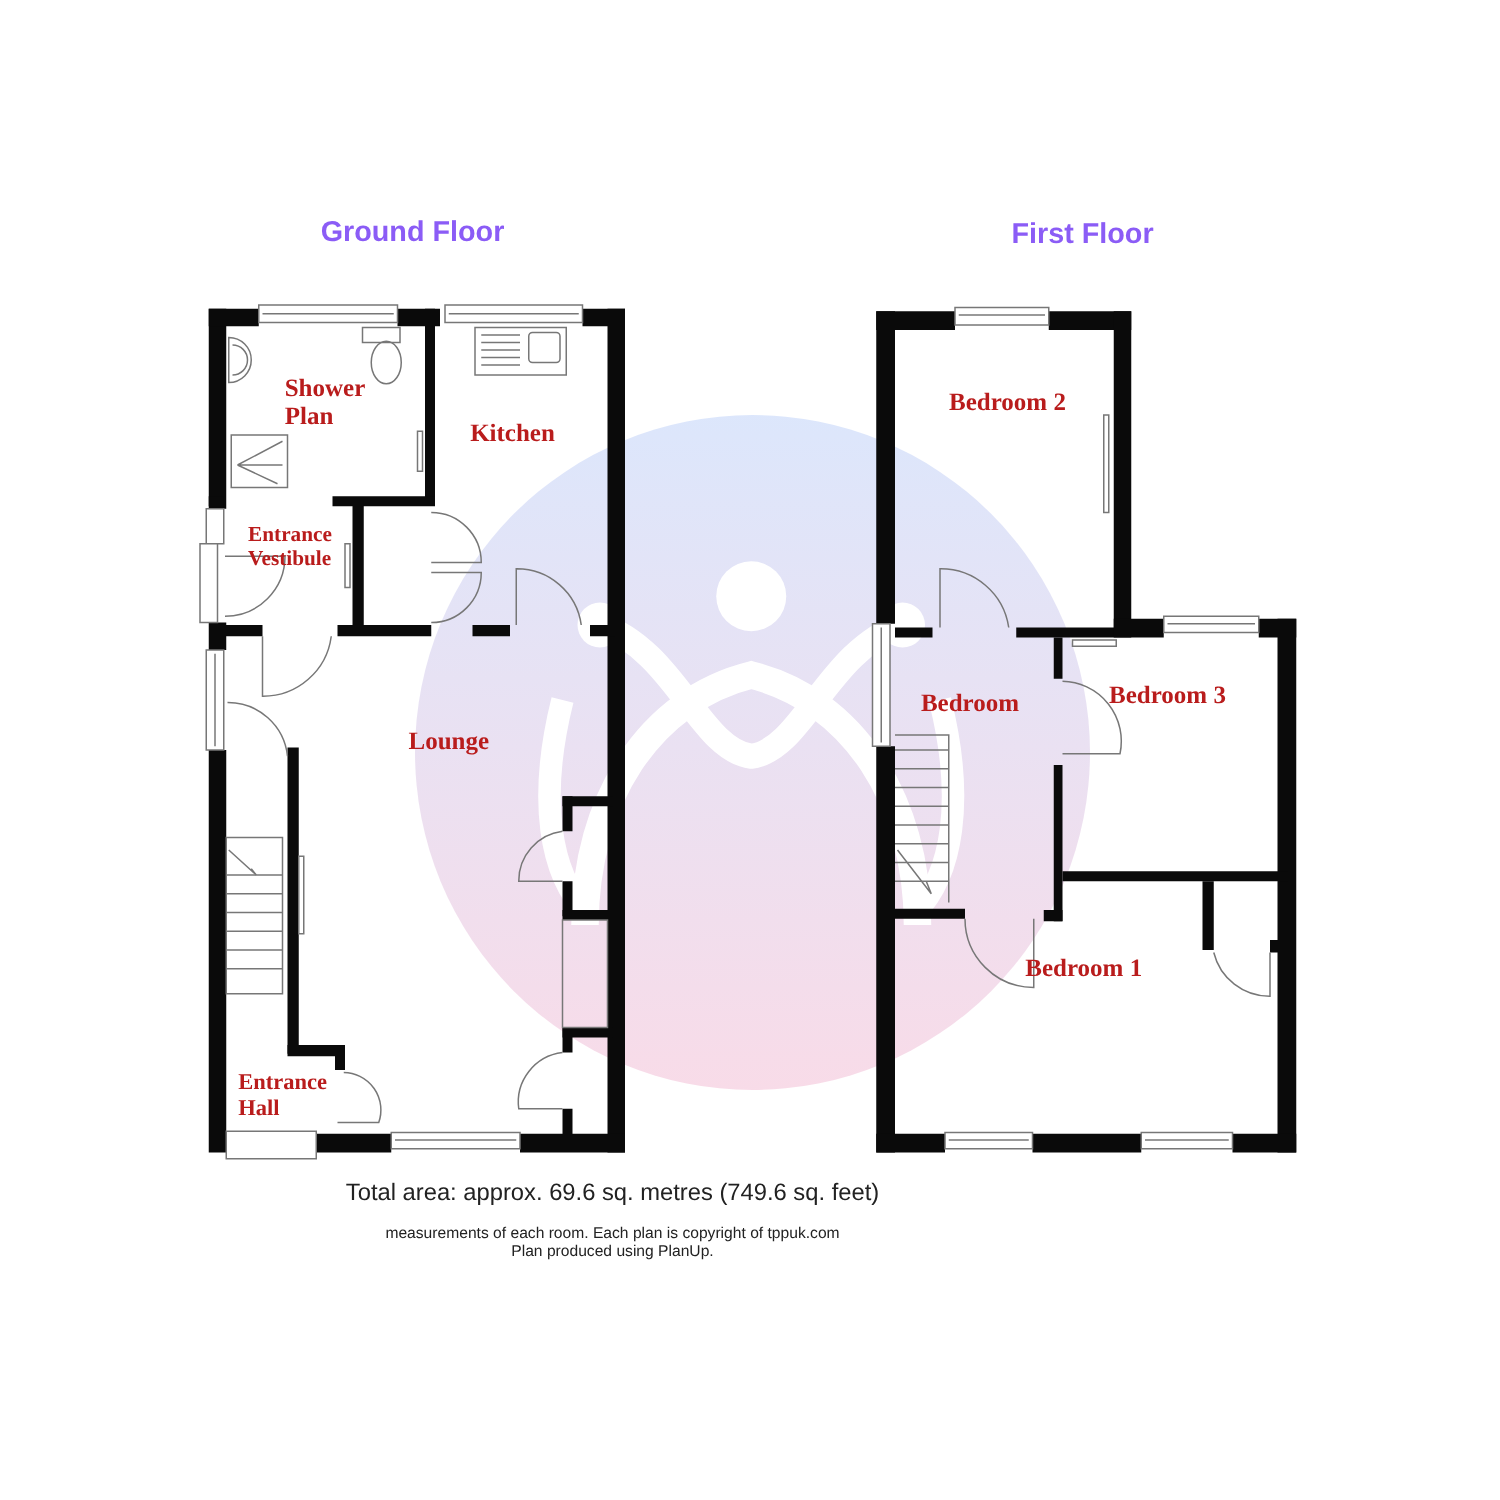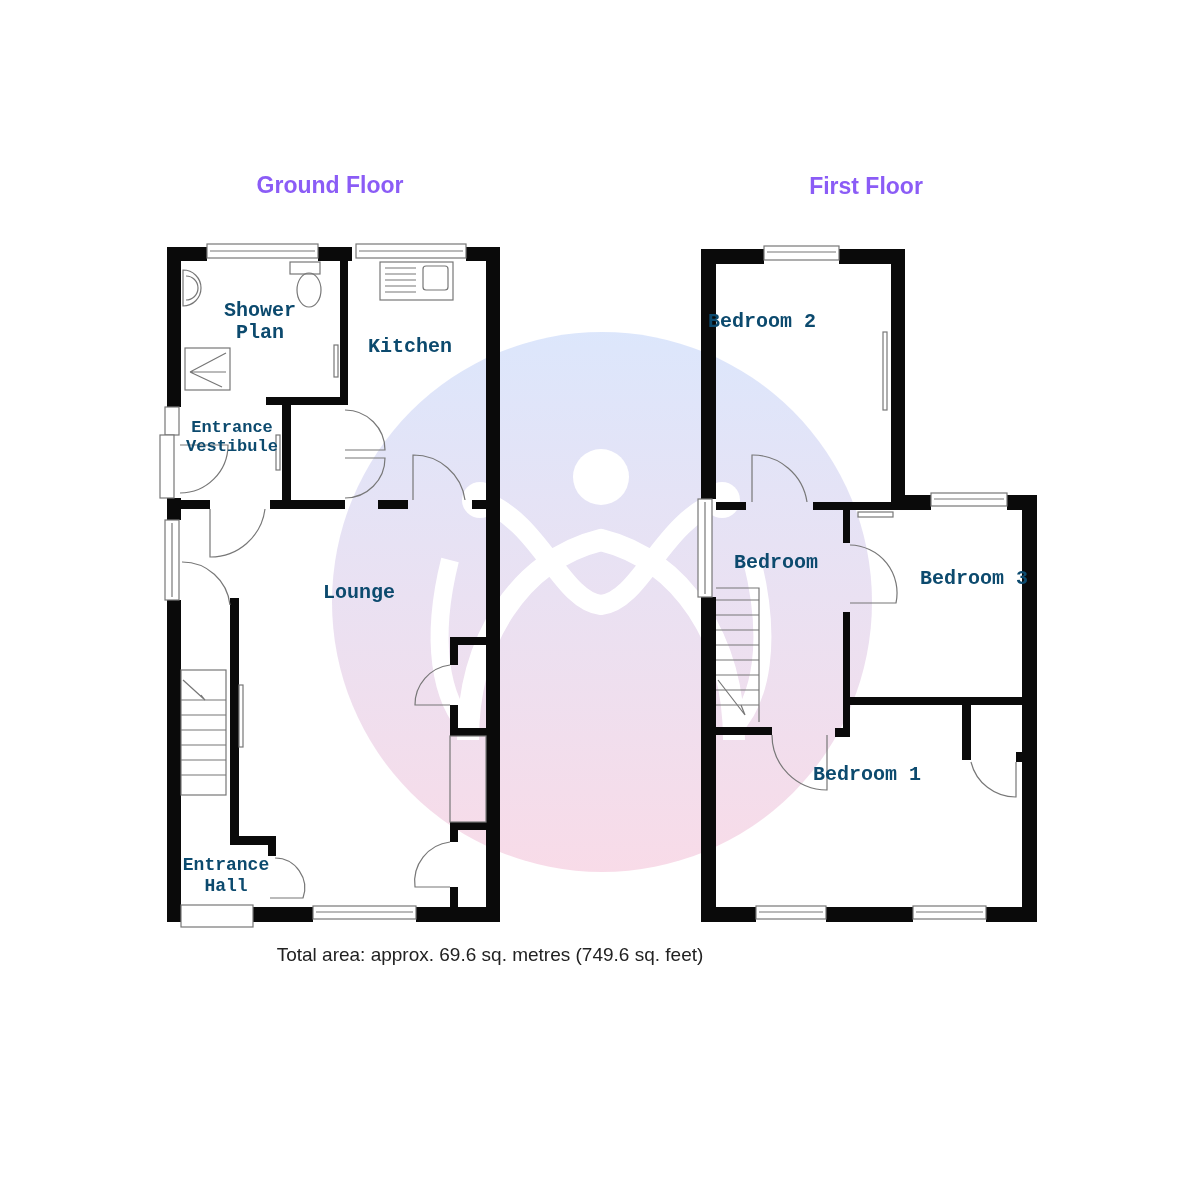--- a/index.html
+++ b/index.html
@@ -1,19 +1,19 @@
 <!DOCTYPE html>
 <html><head>
 <meta charset="utf-8">
 <style>
   html, body { margin: 0; padding: 0; background: #ffffff; }
   body { width: 1200px; height: 1200px; position: relative; overflow: hidden; font-family: "Liberation Sans", sans-serif; }
   #plan { position: absolute; left: 0; top: 0; }
   .floor-title { position: absolute; font-family: "Liberation Sans", sans-serif; font-weight: bold; font-size: 23px; color: #8b5cf6; white-space: nowrap; transform: translateX(-50%); }
-  .room-label { position: absolute; font-family: Liberation Mono, monospace; font-weight: bold; font-size: 20px; color: #0c4a6e; text-align: center; line-height: 22px; transform: translate(-50%, -50%); white-space: nowrap; }
+  .room-label { position: absolute; font-family: Liberation Serif, serif; font-weight: bold; font-size: 20px; color: #b91c1c; text-align: left; line-height: 22px; transform: translate(-50%, -50%); white-space: nowrap; }
   .footer { position: absolute; left: 0; width: 980px; text-align: center; color: #222; font-family: "Liberation Sans", sans-serif; }
   .total { top: 944px; font-size: 19px; }
   .note { top: 979px; font-size: 12.5px; line-height: 15px; }
   .note div { white-space: nowrap; }
 </style>
 </head>
 <body>
 
 <svg id="plan" width="1200" height="1200" viewBox="0 0 1200 1200">
   <defs>
@@ -212,28 +212,30 @@
   <div>Vestibule</div>
 </div>
 <div class="room-label" style="left:359px; top:593px;">
   <div>Lounge</div>
 </div>
 <div class="room-label" style="left:226px; top:876px; font-size:18px; line-height:21px;">
   <div>Entrance</div>
   <div>Hall</div>
 </div>
 
-<div class="room-label" style="left:762px; top:322px;">
+<div class="room-label" style="left:806px; top:322px;">
   <div>Bedroom 2</div>
 </div>
 <div class="room-label" style="left:776px; top:563px;">
   <div>Bedroom</div>
 </div>
-<div class="room-label" style="left:934px; top:579px;margin-left:40px;">
+<div class="room-label" style="left:934px; top:556px;">
   <div>Bedroom 3</div>
 </div>
 <div class="room-label" style="left:867px; top:775px;">
   <div>Bedroom 1</div>
 </div>
 
 <div class="footer total">Total area: approx. 69.6 sq. metres (749.6 sq. feet)</div>
 <div class="footer note">
+  <div>measurements of each room. Each plan is copyright of tppuk.com</div>
+  <div>Plan produced using PlanUp.</div>
 </div>
 
 </body></html>

